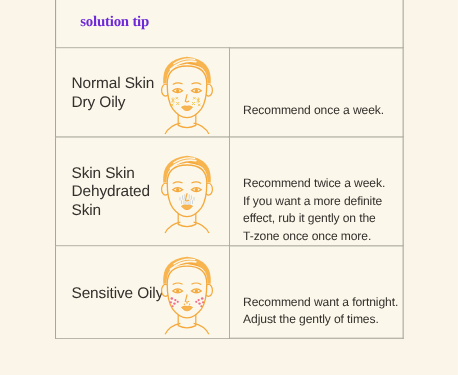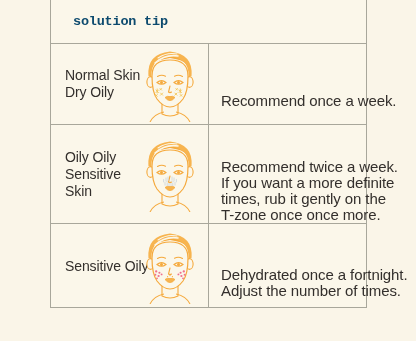--- a/index.html
+++ b/index.html
@@ -37,25 +37,25 @@
     vertical-align: middle;
     padding: 0;
   }
 
   
   .header-cell {
     height: 46px;
     padding-left: 22px !important;
   }
   .header-title {
-    color: #0c4a6e;
+    color: #6d28d9;
     font-size: 13.5px;
     font-weight: bold;
     letter-spacing: -0.2px;
-    font-family: Liberation Mono, monospace;
+    font-family: Liberation Serif, serif;
   }
 
   
   .label-cell {
     position: relative;
     width: 158px;
     height: 80px;
   }
   .label-text {
     position: absolute;
@@ -79,21 +79,21 @@
   }
   .face-wrap svg { display: block; }
 
   
   .desc-cell {
     width: 156px;
     padding: 0 0 0 12px !important;
   }
   .desc-text {
     color: #332f2c;
-    font-size: 15px;
+    font-size: 11px;
     line-height: 16px;
     letter-spacing: -0.1px;
     margin-top: 34px;
   }
   .desc-text div { white-space: nowrap; }
 
   .row-1 .label-cell, .row-1 .desc-cell { height: 80px; }
   .row-2 .label-cell, .row-2 .desc-cell { height: 88px; }
   .row-3 .label-cell, .row-3 .desc-cell { height: 83px; }
 </style>
@@ -166,22 +166,22 @@
         <td class="desc-cell">
           <div class="desc-text">
             <div>Recommend once a week.</div>
           </div>
         </td>
       </tr>
 
       <tr class="row-2">
         <td class="label-cell">
           <div class="label-text">
-            <div>Oily Oily</div>
-            <div>Sensitive</div>
+            <div>Skin Skin</div>
+            <div>Dehydrated</div>
             <div>Skin</div>
           </div>
           <div class="face-wrap">
             <svg viewBox="0 0 72 76" width="72" height="76" aria-hidden="true">
               <path d="M28 56 L28 68 Q36 72 44 68 L44 56 Z" fill="#fbf7ea" stroke="#f5a93c" stroke-width="1.1"></path>
               <path d="M16 76 Q20 68 30 66 M56 76 Q52 68 42 66" fill="none" stroke="#f5a93c" stroke-width="1.1"></path>
               <ellipse cx="16.5" cy="36" rx="3.6" ry="5.4" fill="#fbf7ea" stroke="#f5a93c" stroke-width="1.1"></ellipse>
               <ellipse cx="55.5" cy="36" rx="3.6" ry="5.4" fill="#fbf7ea" stroke="#f5a93c" stroke-width="1.1"></ellipse>
               <path d="M18 30 Q18 14 36 14 Q54 14 54 30 Q54 46 49 53 Q43 61 36 61 Q29 61 23 53 Q18 46 18 30 Z" fill="#fbf7ea" stroke="#f5a93c" stroke-width="1.2"></path>
               <path d="M15 32 Q13 10 36 7 Q59 10 57 32 Q57 22 52 18 Q50 14 36 12 Q22 14 20 18 Q15 22 15 32 Z" fill="#f5a93c"></path>
@@ -208,21 +208,21 @@
                   <circle cx="39" cy="45.6" r="0.55"></circle>
                 <circle cx="36" cy="45.4" r="0.5"></circle>
               </g>
             </svg>
           </div>
         </td>
         <td class="desc-cell">
           <div class="desc-text">
             <div>Recommend twice a week.</div>
             <div>If you want a more definite</div>
-            <div>times, rub it gently on the</div>
+            <div>effect, rub it gently on the</div>
             <div>T-zone once once more.</div>
           </div>
         </td>
       </tr>
 
       <tr class="row-3">
         <td class="label-cell">
           <div class="label-text">
             <div>Sensitive Oily</div>
           </div>
@@ -263,22 +263,22 @@
               <g fill="#f5a93c">
                 <circle cx="33.6" cy="48.6" r="0.6"></circle>
                   <circle cx="38.4" cy="48.6" r="0.6"></circle>
                 <circle cx="36" cy="47.6" r="0.55"></circle>
               </g>
             </svg>
           </div>
         </td>
         <td class="desc-cell">
           <div class="desc-text">
-            <div>Dehydrated once a fortnight.</div>
-            <div>Adjust the number of times.</div>
+            <div>Recommend want a fortnight.</div>
+            <div>Adjust the gently of times.</div>
           </div>
         </td>
       </tr>
 
     </tbody>
   </table>
 
 </div>
 
 </body></html>

